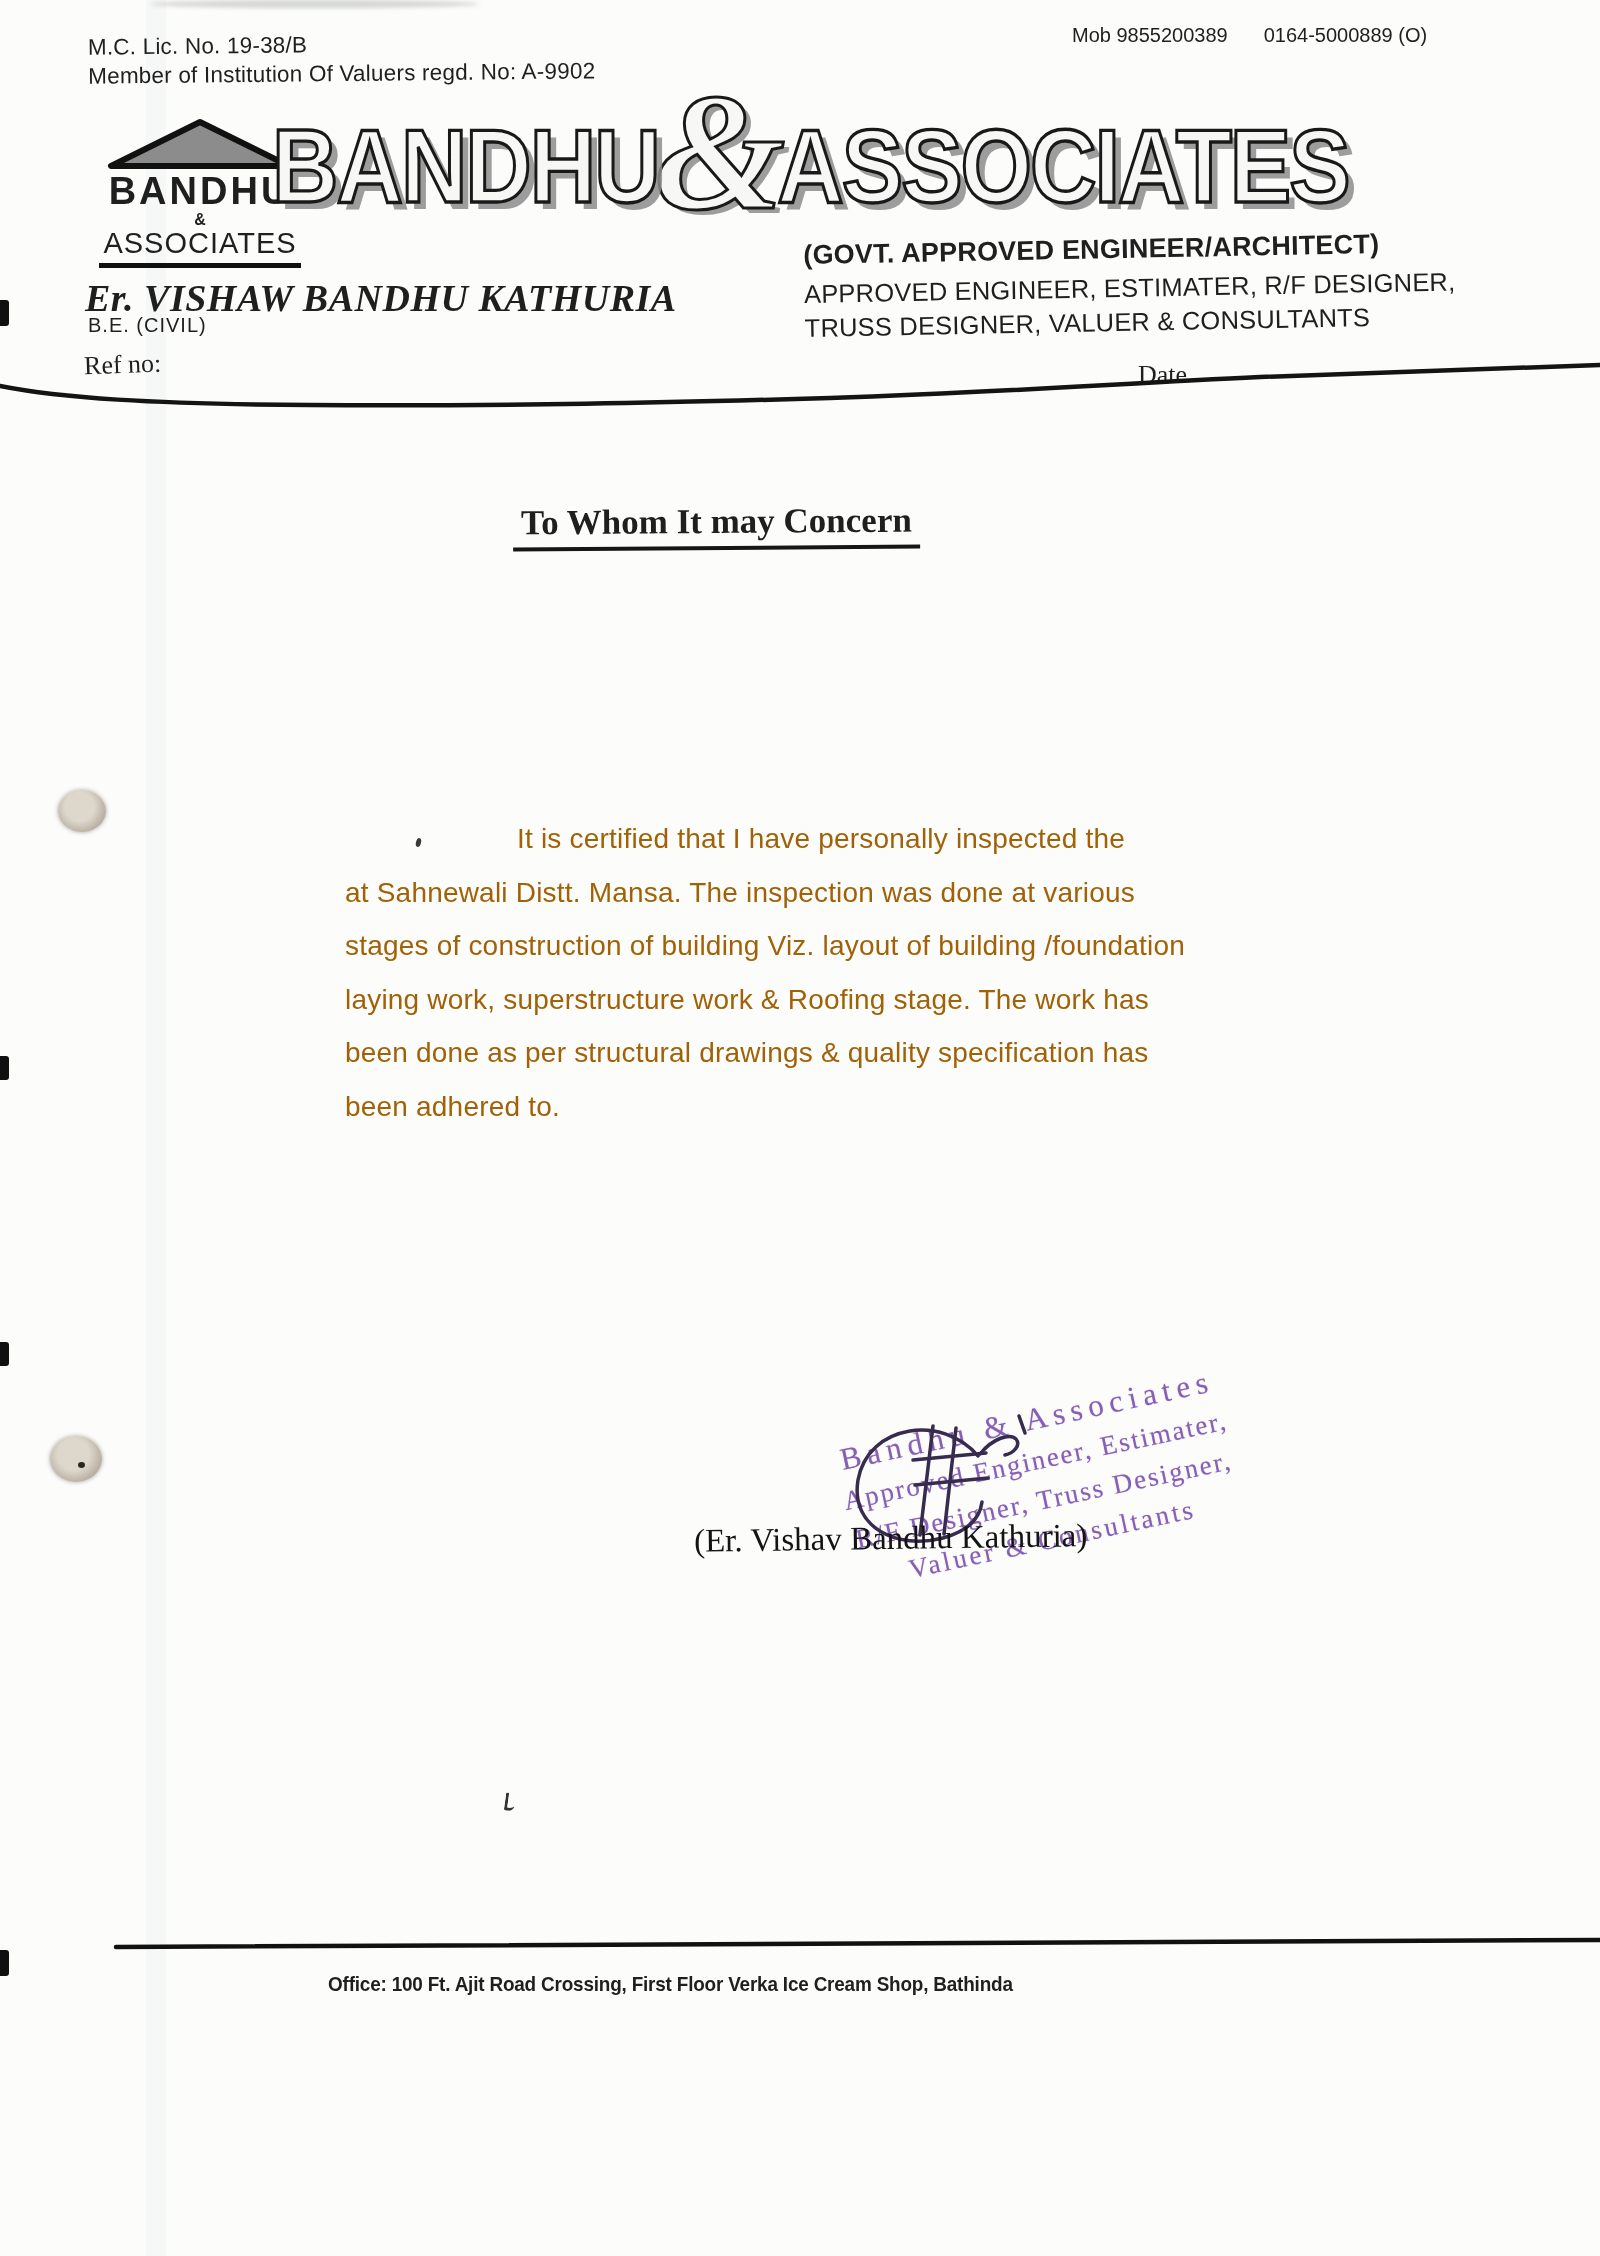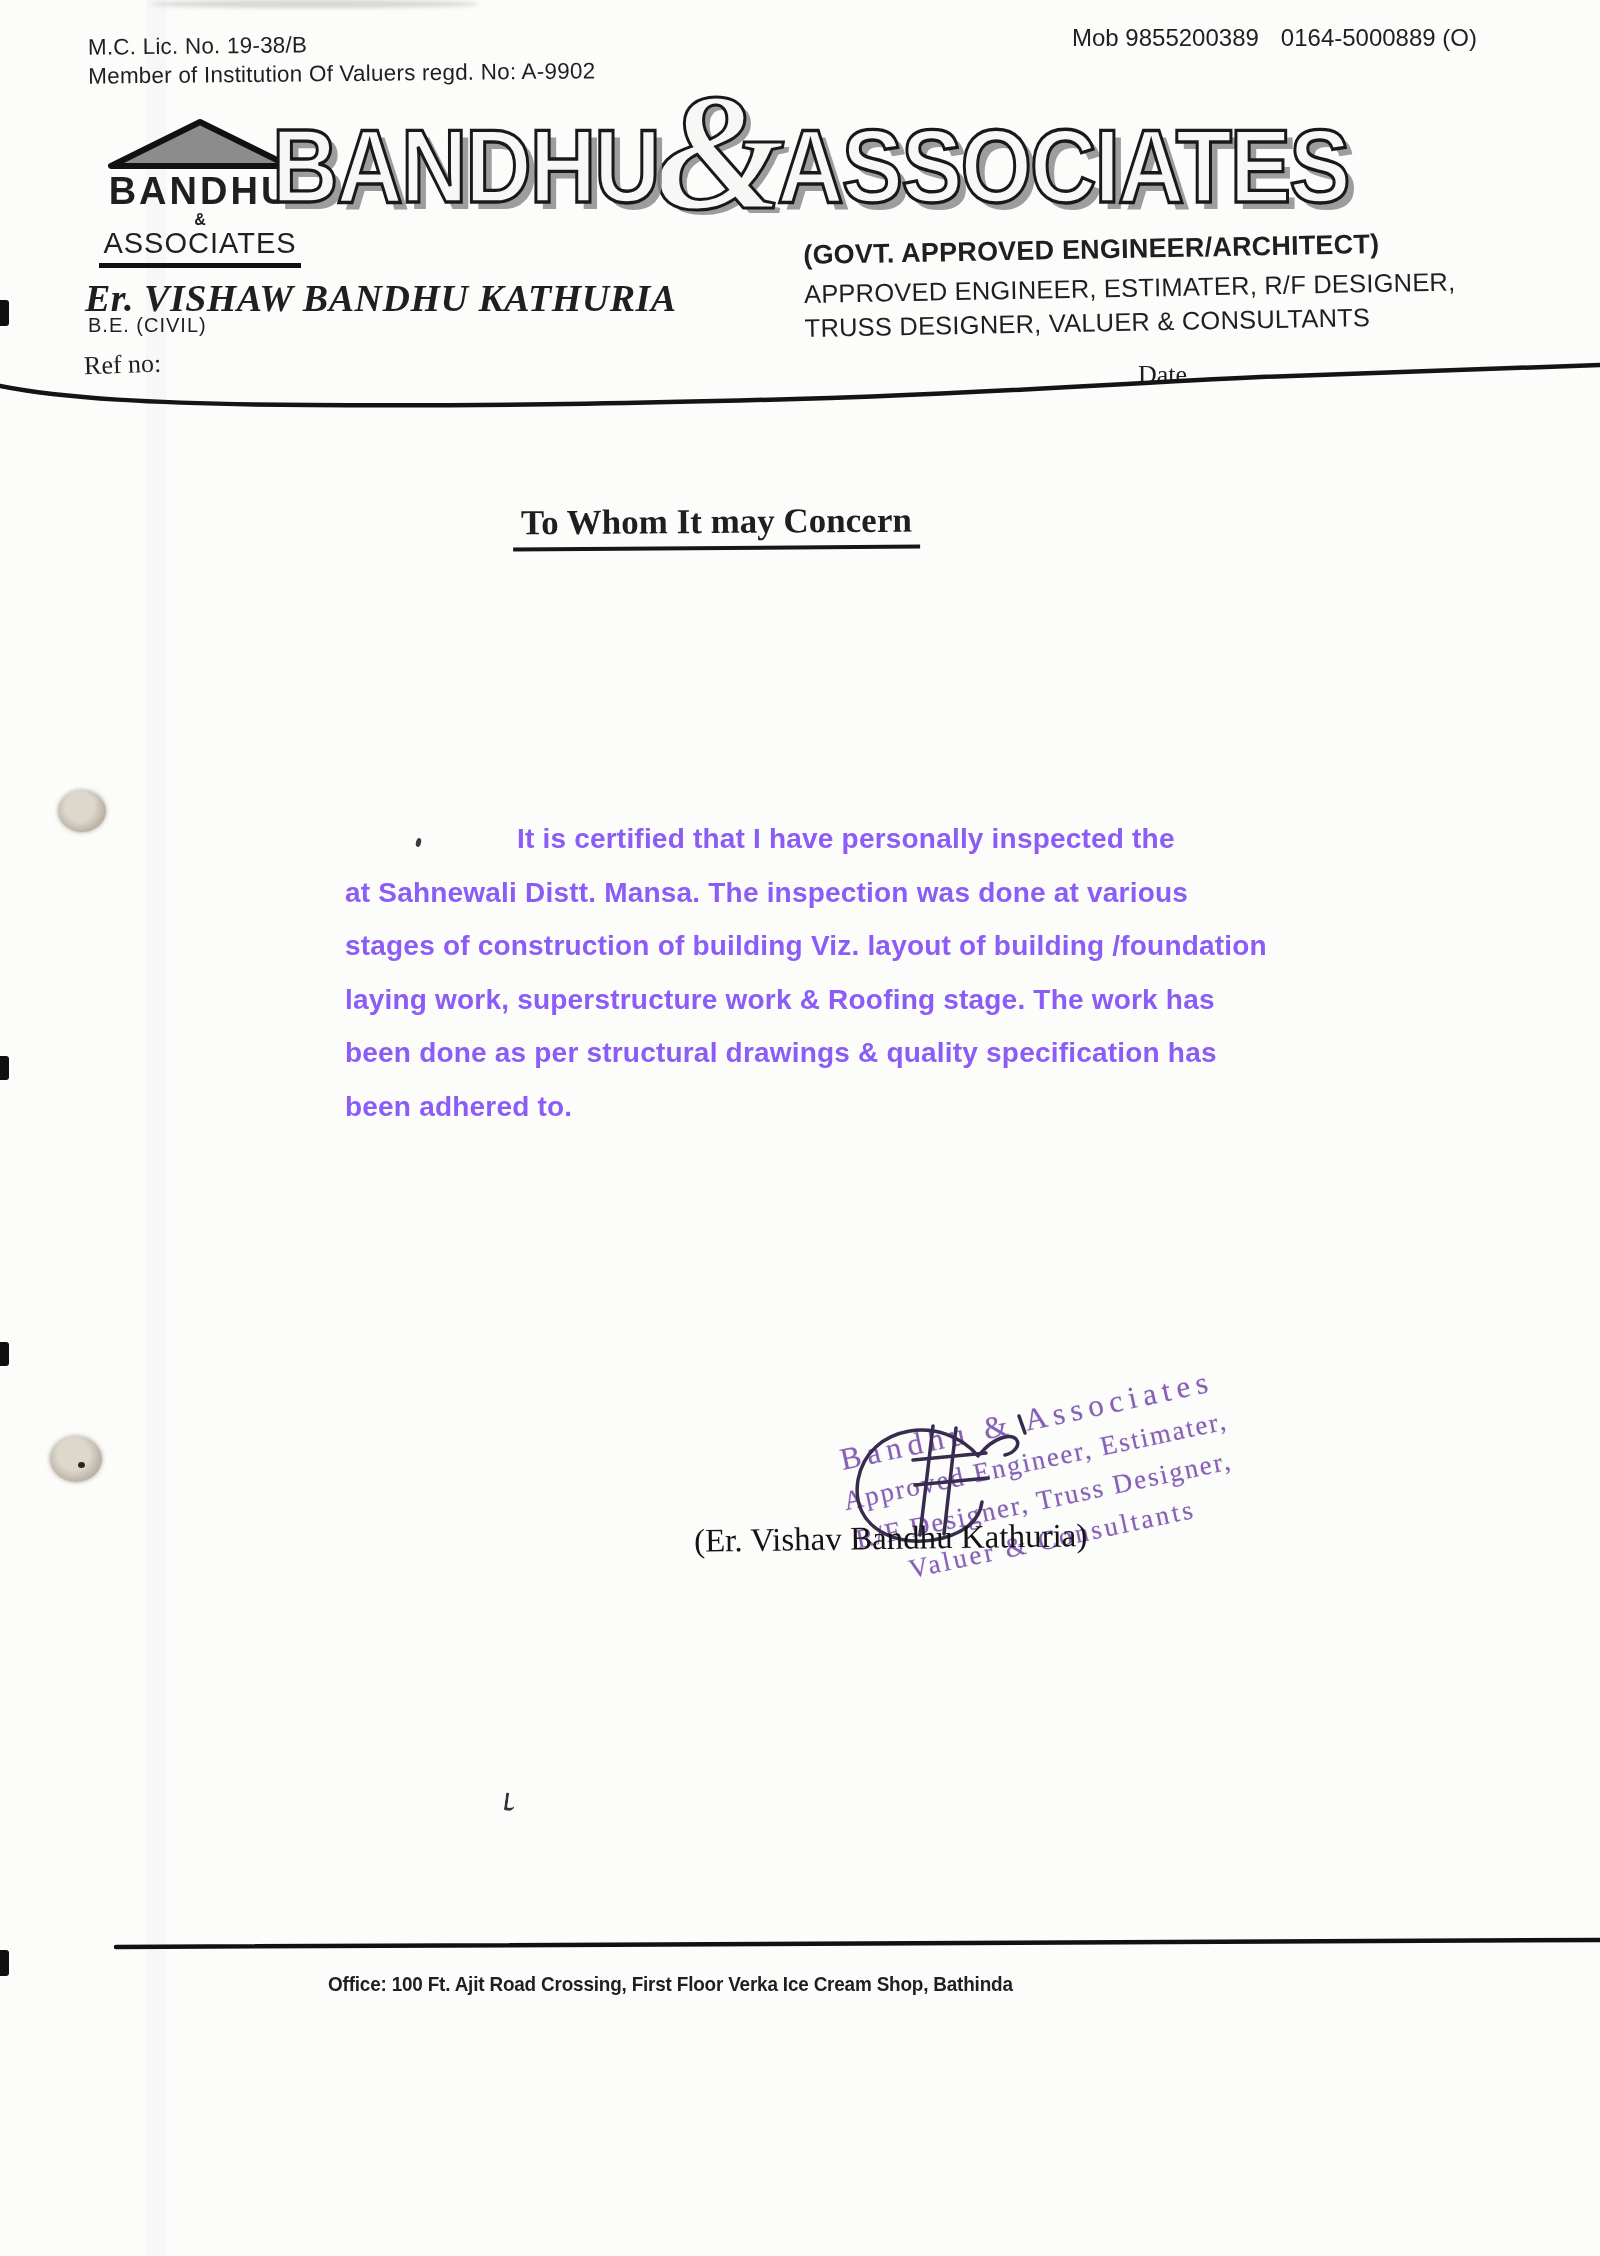--- a/index.html
+++ b/index.html
@@ -21,21 +21,21 @@
     box-shadow:0 0 4px rgba(90,80,70,.5);}
   .hole .speck{position:absolute;width:7px;height:6px;background:#2b2620;
     border-radius:50%;left:28px;top:26px;}
   .tiny-mark{left:505px;top:1793px;width:7px;height:15px;
     border-left:3px solid #333;border-bottom:3px solid #333;
     border-radius:0 0 6px 2px;transform:rotate(8deg);}
 
   
   .lic{left:88px;top:30px;font-size:22.5px;line-height:29px;
     transform:rotate(-.6deg);letter-spacing:.2px;}
-  .phones{left:1072px;top:24px;font-size:24px;display:flex;gap:22px;}
+  .phones{left:1072px;top:24px;font-size:20px;display:flex;gap:36px;}
 
   
   .logo{left:66px;top:118px;width:268px;text-align:center;}
   .logo svg{display:block;margin:0 auto;}
   .logo-name{font-size:38px;font-weight:bold;letter-spacing:3px;margin-top:-4px;}
   .logo-amp{font-size:16px;font-weight:bold;line-height:14px;}
   .logo-sub{font-size:29px;letter-spacing:1px;display:inline-block;
     border-bottom:5px solid #111;padding:0 4px 3px 4px;}
 
   
@@ -74,22 +74,22 @@
     font-family:"Liberation Serif",serif;font-weight:bold;font-size:35px;}
   .heading span{display:inline-block;border-bottom:4px solid #161616;
     padding:0 8px 4px 8px;transform:rotate(-.4deg);}
   .h1{top:502px;}
   .h2{top:632px;}
 
   
   .para{left:345px;width:940px;}
   .p1{top:812px;}
   .p2{top:1186px;}
-  .bline{font-size:28px;line-height:53.5px;white-space:pre;color:#8b5cf6;
-    letter-spacing:.2px;font-weight:bold;}
+  .bline{font-size:28px;line-height:53.5px;white-space:pre;color:#a16207;
+    letter-spacing:.2px;}
   .indent{padding-left:172px;}
   .pre-dot{left:416px;top:838px;width:5px;height:9px;background:#3a3a3a;
     border-radius:50%;transform:rotate(15deg);}
 
   
   .stamp{left:778px;top:1452px;width:500px;transform:rotate(-12deg);
     transform-origin:left top;color:rgba(122,79,173,.82);
     font-family:"Liberation Serif",serif;text-align:center;
     text-shadow:0 0 1px rgba(122,79,173,.5);}
   .stamp .s1{font-size:31px;letter-spacing:6px;line-height:42px;}

